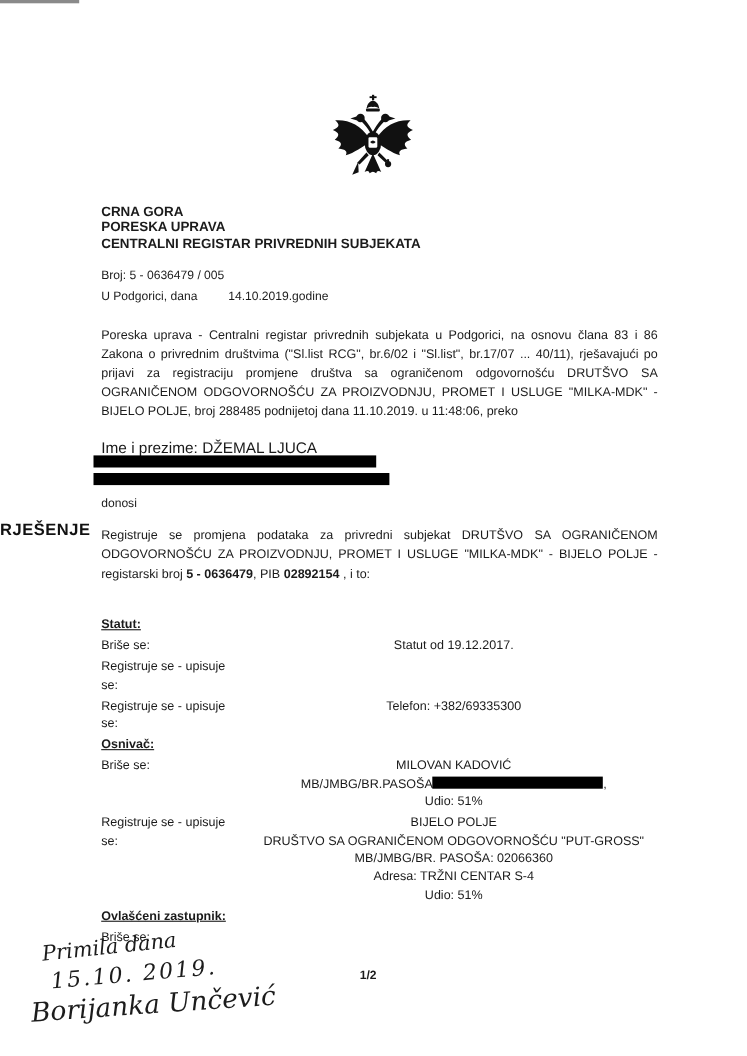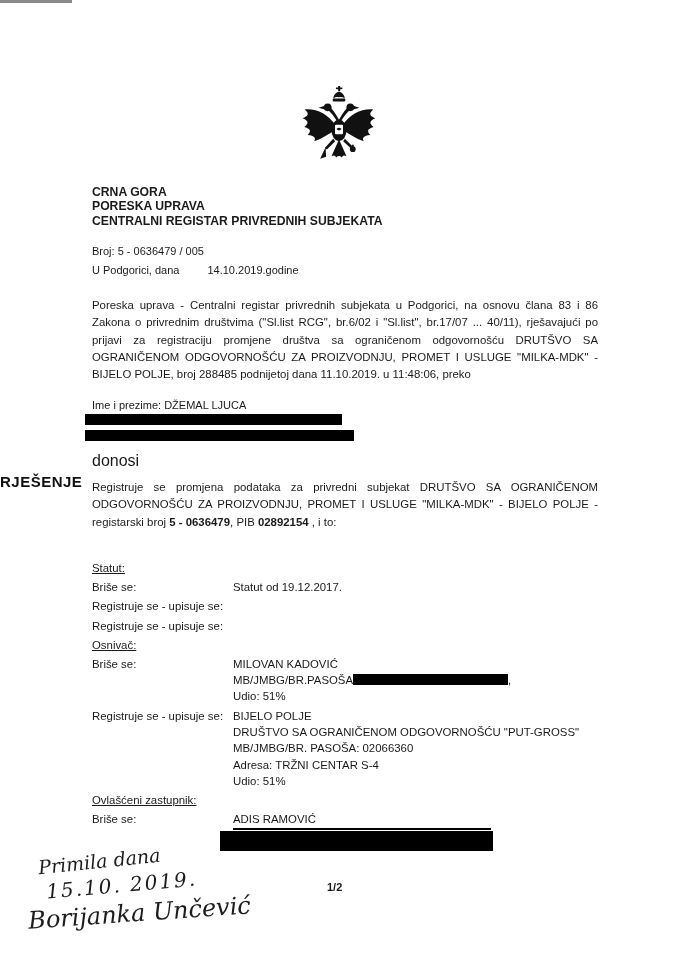--- a/index.html
+++ b/index.html
@@ -23,37 +23,37 @@
     position:absolute;left:92px;top:242px;
     font-size:11px;line-height:18.5px;color:#1b1b1b;
   }
   .date-val{margin-left:28px;}
   .para{
     position:absolute;left:92px;width:506px;
     font-size:11.4px;line-height:17.3px;text-align:justify;color:#1b1b1b;
   }
   .intro{top:297px;}
   .decision-paragraph{top:479px;}
-  .submitter{position:absolute;left:92px;top:399px;font-size:11px;}
+  .submitter{position:absolute;left:92px;top:399px;font-size:14px;}
   .redaction-bar{position:absolute;background:#000;}
   .bar1{left:85px;top:414px;width:257px;height:11px;}
   .bar2{left:85px;top:430px;width:269px;height:11px;}
-  .donosi{position:absolute;left:92px;top:452px;font-size:16px;}
+  .donosi{position:absolute;left:92px;top:452px;font-size:11px;}
   .decision-title{
     position:absolute;left:0;top:473px;width:679px;
     font-size:15px;font-weight:bold;letter-spacing:.5px;color:#111;
   }
   .sections{position:absolute;left:92px;top:558px;width:512px;font-size:11.4px;}
   .section-heading{
-    font-weight:normal;text-decoration:underline;
+    font-weight:bold;text-decoration:underline;
     line-height:17px;margin-top:2px;margin-bottom:2px;
   }
   .section-row{display:flex;margin-bottom:3px;}
-  .row-label{width:141px;flex:none;line-height:16.3px;}
-  .row-values{flex:1;}
+  .row-label{width:129px;flex:none;line-height:16.3px;}
+  .row-values{flex:1;text-align:center;}
   .value-line{line-height:16.3px;}
   .redact-inline{
     display:inline-block;width:155px;height:11px;background:#000;
     vertical-align:-1px;
   }
   .underlined-text{
     display:inline-block;min-width:258px;border-bottom:2px solid #000;
   }
   .redact-large{width:273px;height:20px;background:#000;margin-left:-13px;margin-top:1px;}
   .page-number{
@@ -146,20 +146,23 @@
         <div class="row-label">Briše se:</div>
         <div class="row-values">
           <div class="value-line">Statut od 19.12.2017.</div>
         </div>
       </div>
       <div class="section-row">
         <div class="row-label">Registruje se - upisuje se:</div>
       </div>
       <div class="section-row">
         <div class="row-label">Registruje se - upisuje se:</div>
+        <div class="row-values">
+          <div class="value-line">Telefon: +382/69335300</div>
+        </div>
       </div>
       <div class="section-heading">Osnivač:</div>
       <div class="section-row">
         <div class="row-label">Briše se:</div>
         <div class="row-values">
           <div class="value-line">MILOVAN KADOVIĆ</div>
           <div class="value-line">MB/JMBG/BR.PASOŠA<span class="redact-inline"></span>,</div>
           <div class="value-line">Udio: 51%</div>
         </div>
       </div>
@@ -169,26 +172,20 @@
           <div class="value-line">BIJELO POLJE</div>
           <div class="value-line">DRUŠTVO SA OGRANIČENOM ODGOVORNOŠĆU "PUT-GROSS"</div>
           <div class="value-line">MB/JMBG/BR. PASOŠA: 02066360</div>
           <div class="value-line">Adresa: TRŽNI CENTAR S-4</div>
           <div class="value-line">Udio: 51%</div>
         </div>
       </div>
       <div class="section-heading">Ovlašćeni zastupnik:</div>
       <div class="section-row">
         <div class="row-label">Briše se:</div>
-        <div class="row-values">
-          <div class="value-line"><span class="underlined-text">ADIS RAMOVIĆ</span></div>
-          <div class="value-line">
-            <div class="redact-large"></div>
-          </div>
-        </div>
       </div>
     </div>
 
   <div class="page-number">1/2</div>
 
   <div class="handwriting hw1">Primila dana</div>
   <div class="handwriting hw2">15.10. 2019.</div>
   <div class="handwriting hw3">Borijanka Unčević</div>
 
 </div>

